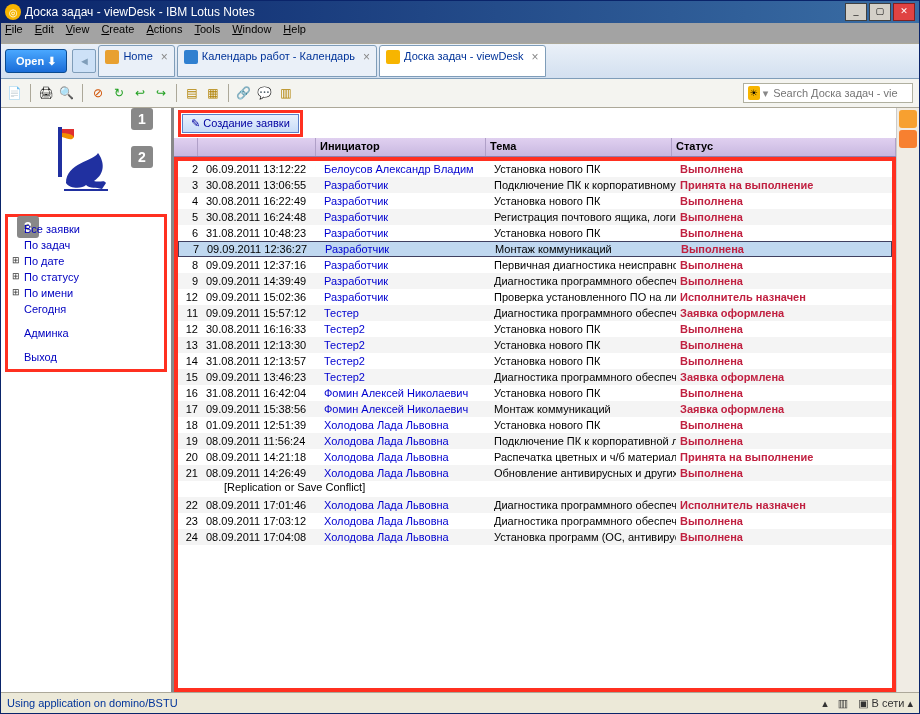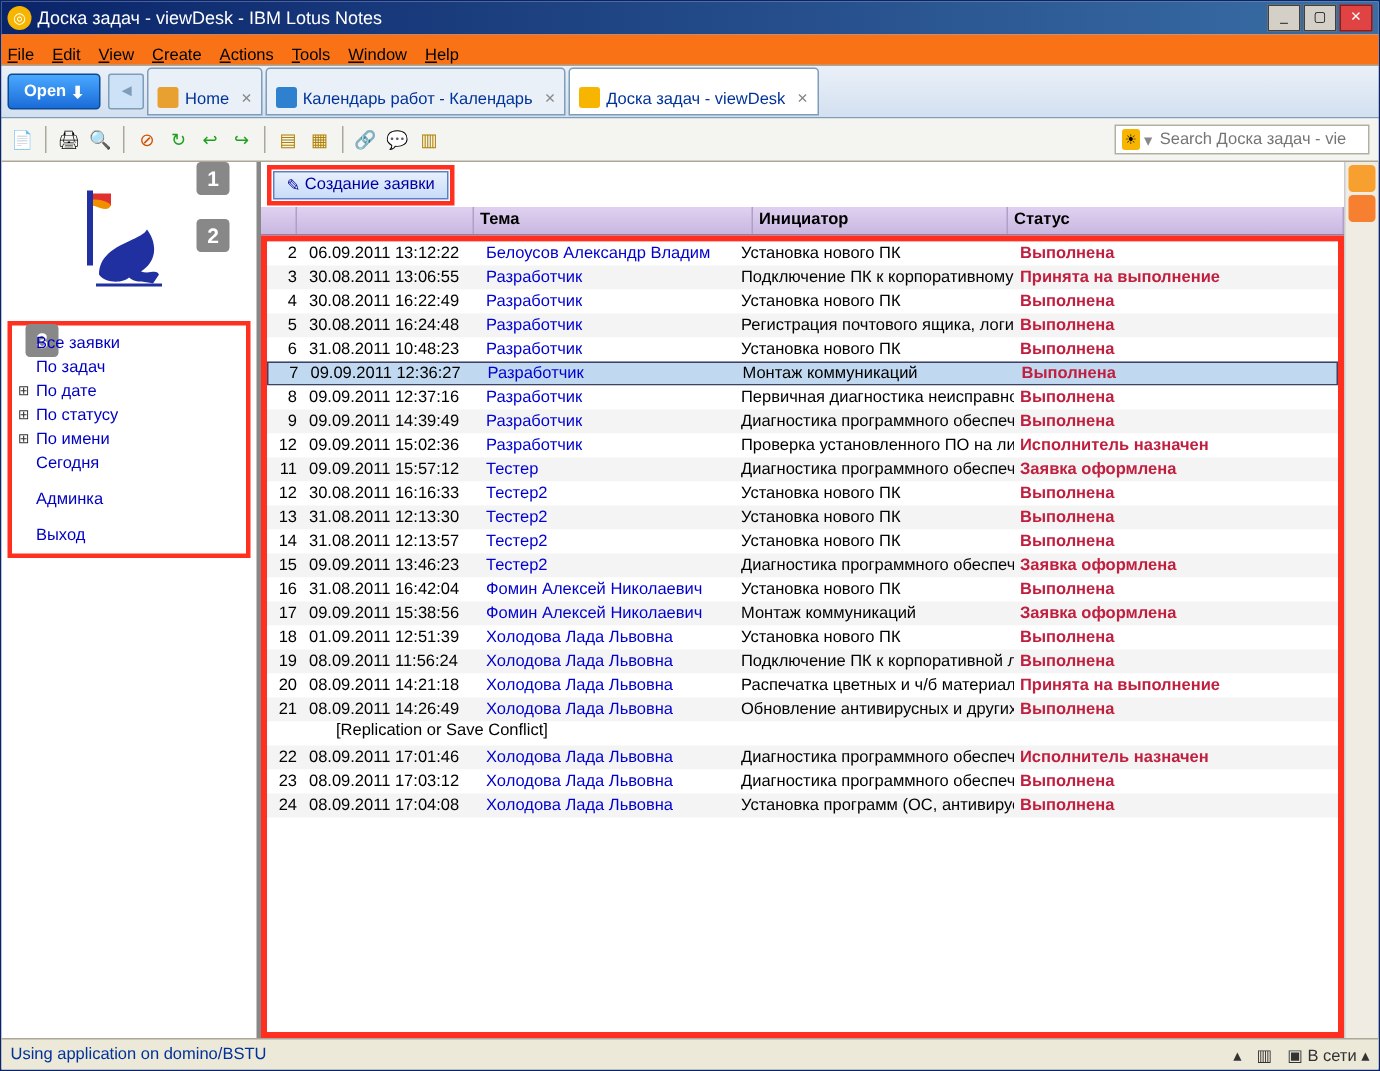--- a/index.html
+++ b/index.html
@@ -3,27 +3,27 @@
 <meta charset="utf-8">
 <style>
   html,body{margin:0;padding:0;font-family:Tahoma,Arial,sans-serif;font-size:11px;color:#000;background:#ece9d8}
   .win{width:920px;height:714px;background:#fff;display:flex;flex-direction:column;border:1px solid #0a246a;box-sizing:border-box}
   .title-bar{height:22px;background:linear-gradient(to right,#0a246a,#3a6ea5);color:#fff;display:flex;align-items:center;padding:0 4px;font-size:12px}
   .title-bar .icon{width:16px;height:16px;background:#f7b500;border-radius:50%;margin-right:4px;display:flex;align-items:center;justify-content:center;font-size:10px;color:#fff}
   .title-bar .title{flex:1}
   .win-btns{display:flex;gap:2px}
   .win-btn{width:20px;height:16px;background:#d4d0c8;border:1px solid #404040;font-size:9px;line-height:14px;text-align:center;color:#000}
   .win-btn.close{background:#e04343;color:#fff;border-color:#802020}
-  .menu-bar{height:20px;background:#f97316;display:flex;align-items:flex-end;padding:0 4px;font-size:11px;gap:12px;border-bottom:1px solid #aca899}
+  .menu-bar{height:20px;background:#a3a3a3;display:flex;align-items:flex-start;padding:0 4px;font-size:11px;gap:12px;border-bottom:1px solid #aca899}
   .menu-bar span{cursor:default}
   .menu-bar span u{text-decoration:underline}
   .tab-row{height:30px;background:linear-gradient(#eaf0f8,#d3e0f0);display:flex;align-items:center;padding:2px 4px;gap:2px;border-bottom:1px solid #7f9db9}
   .open-btn{height:22px;background:linear-gradient(#4aa8ff,#1a6cd8);color:#fff;border:1px solid #0a4a90;border-radius:3px;padding:0 10px;display:flex;align-items:center;font-size:11px;font-weight:bold}
   .nav-arrow{width:22px;height:22px;background:#cde1f7;border:1px solid #7f9db9;border-radius:2px;display:flex;align-items:center;justify-content:center;margin-left:3px;color:#7f9db9}
-  .tab{height:22px;background:#eaf0f8;border:1px solid #7f9db9;border-radius:3px 3px 0 0;display:flex;align-items:flex-end;padding:4px 6px;font-size:11px;gap:4px;color:#003399}
+  .tab{height:22px;background:#eaf0f8;border:1px solid #7f9db9;border-radius:3px 3px 0 0;display:flex;align-items:flex-start;padding:4px 6px;font-size:11px;gap:4px;color:#003399}
   .tab.active{background:#fff}
   .tab .t-icon{width:14px;height:14px;background:#f7b500;border-radius:2px}
   .tab .t-icon.home{background:#e8a030}
   .tab .t-icon.cal{background:#3080d0}
   .tab .x{color:#888;margin-left:4px;font-size:12px}
   .tool-row{height:28px;background:#f4f4f0;display:flex;align-items:center;padding:0 6px;border-bottom:1px solid #aca899;justify-content:space-between}
   .tool-icons{display:flex;gap:5px;align-items:center}
   .ti{width:16px;height:16px;display:flex;align-items:center;justify-content:center;font-size:12px}
   .ti.sep{width:1px;height:18px;background:#aca899;margin:0 2px}
   .search-box{display:flex;align-items:center;border:1px solid #b0b0a0;background:#fff;height:18px;padding:0 4px;width:160px}
@@ -171,22 +171,22 @@
 
     <div class="right-pane">
       <div class="create-row">
         <div class="create-btn-box">
           <div class="create-btn">✎ <span>Создание заявки</span></div>
         </div>
       </div>
       <div class="header-row">
         <div class="hc num"></div>
         <div class="hc date"><span style="visibility:hidden">Время создания</span></div>
+        <div class="hc init">Инициатор</div>
         <div class="hc theme">Тема</div>
-        <div class="hc init">Инициатор</div>
         <div class="hc status">Статус</div>
       </div>
       <div class="grid-box" id="grid-body">
             <div class="grid-row">
               <div class="gc num">2</div>
               <div class="gc date">06.09.2011 13:12:22</div>
               <div class="gc init">Белоусов Александр Владим</div>
               <div class="gc theme">Установка нового ПК</div>
               <div class="gc status">Выполнена</div>
             </div>

